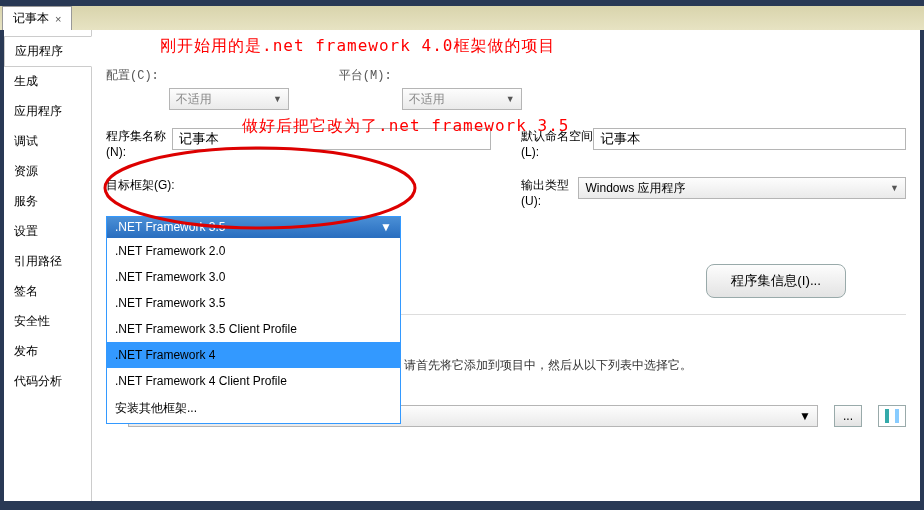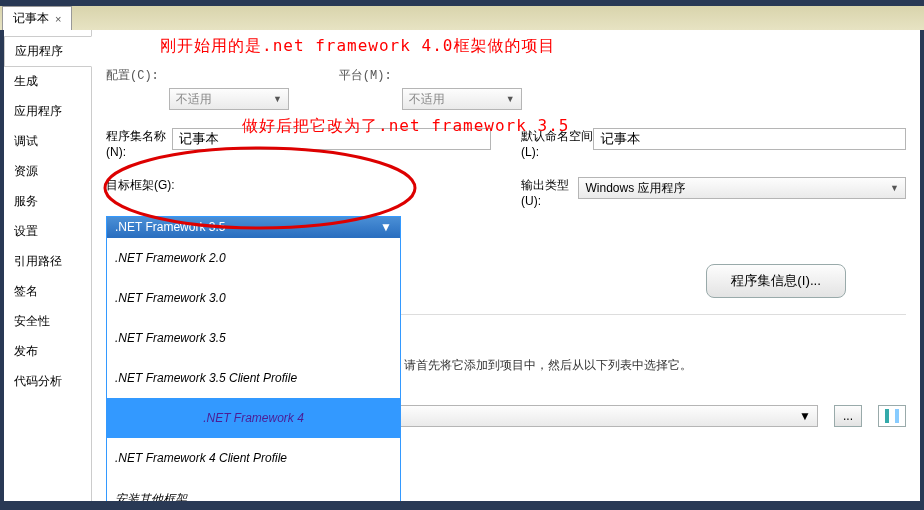--- a/index.html
+++ b/index.html
@@ -17,22 +17,22 @@
     .lbl { color: #555; font-family: Liberation Mono, monospace; }
     .combo { border: 1px solid #b5b5b5; background: linear-gradient(#fdfdfd,#eaeaea); padding: 2px 6px; height: 22px; display: inline-flex; align-items: center; justify-content: space-between; }
     .combo.disabled { color: #888; margin-top: 48px; }
     .combo .arrow { font-size: 9px; color: #555; margin-left: 6px; }
     .two-col { display: flex; gap: 30px; }
     .col { flex: 1; display: flex; flex-direction: row; }
     .field-lbl { margin-bottom: 4px; }
     .textbox { border: 1px solid #b5b5b5; background: #fff; padding: 3px 6px; height: 22px; width: 100%; }
     .dropdown-open { position: absolute; top: 186px; left: 14px; width: 295px; border: 1px solid #3399ff; background: #fff; z-index: 10; }
     .dd-current { background: linear-gradient(#4a8fd6,#2a6fc0); color: #fff; padding: 3px 8px; display: flex; justify-content: space-between; align-items: center; border-bottom: 1px solid #2a6fc0; }
-    .dd-item { padding: 13px 8px; cursor: pointer; font-style: italic; }
-    .dd-item.hl { background: #3399ff; color: #4c1d95; text-align: center; }
+    .dd-item { padding: 6px 8px; cursor: pointer; }
+    .dd-item.hl { background: #3399ff; color: #000000; }
     .group-box { border: 1px solid #ccc; border-radius: 2px; margin-top: 70px; padding: 14px 18px 10px 18px; position: relative; }
     .hr-line { border: none; border-top: 1px solid #ddd; margin: 16px 0; }
     .startup-row { display: flex; justify-content: space-between; align-items: center; }
     .btn { border: 1px solid #9aa; background: linear-gradient(#fdfdfd,#e3e3e3); padding: 7px 24px; cursor: pointer; border-radius: 8px; }
     .radio-row { display: flex; align-items: center; gap: 6px; margin-bottom: 8px; }
     .help-text { color: #333; margin-left: 22px; margin-bottom: 10px; line-height: 1.5; }
     .icon-row { margin-left: 22px; }
     .icon-row .lbl2 { margin-bottom: 4px; }
     .icon-select-row { display: flex; align-items: center; gap: 16px; }
     .icon-dd { flex: 1; border: 1px solid #b5b5b5; background: linear-gradient(#fdfdfd,#eaeaea); padding: 2px 6px; height: 22px; display: flex; justify-content: space-between; align-items: center; }

